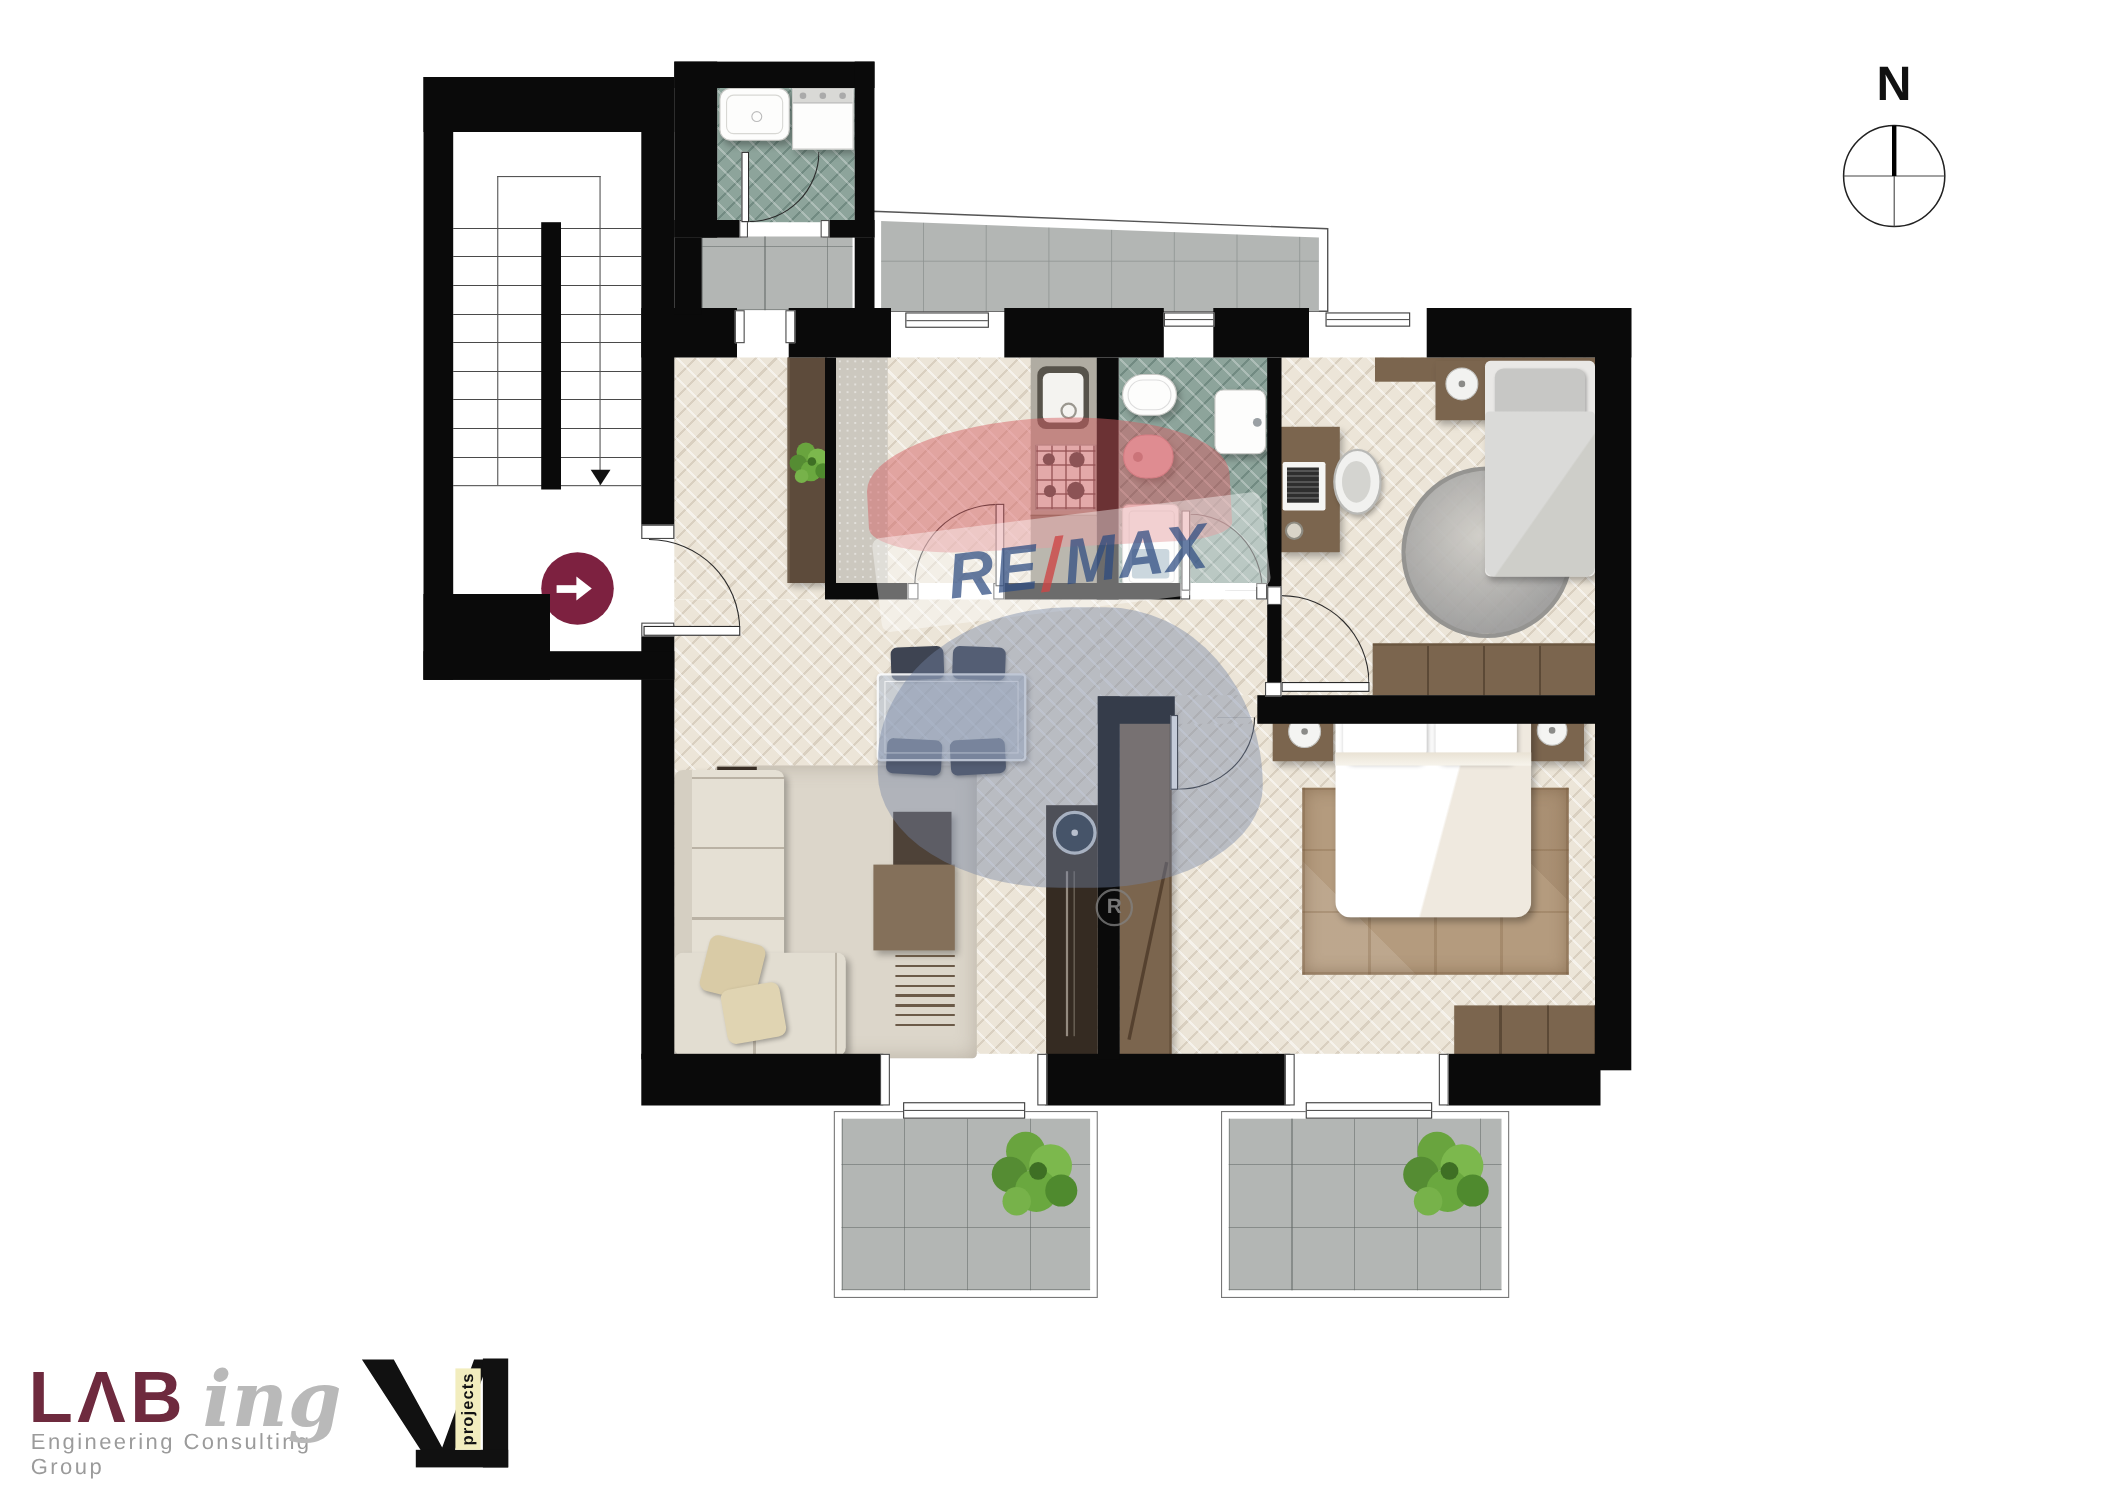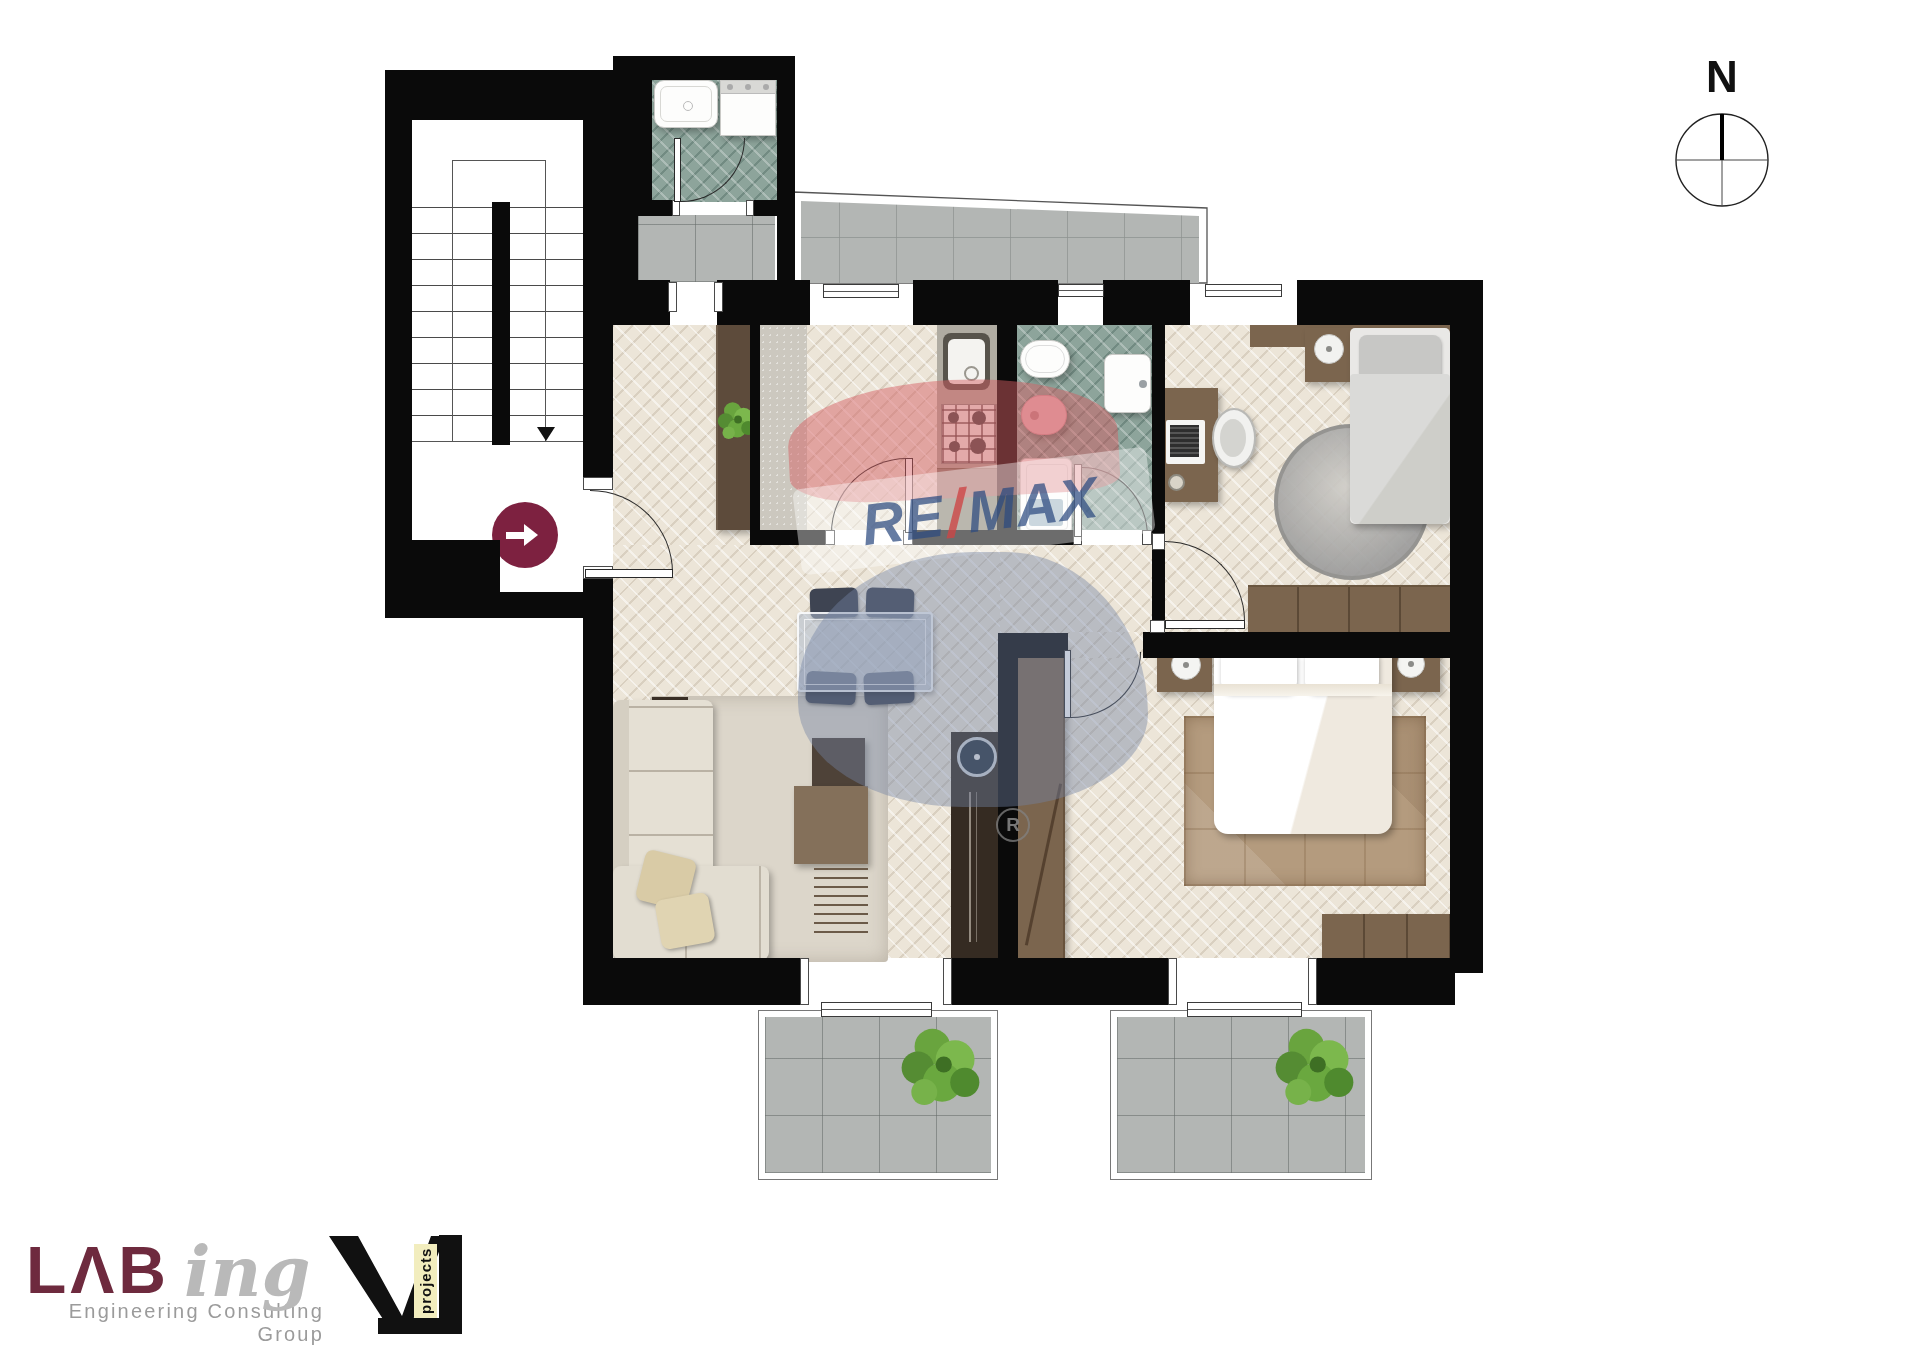--- a/index.html
+++ b/index.html
@@ -333,21 +333,21 @@
 
   <div class="nlabel" style="left:1706px;top:52px;">N</div>
   <svg class="abs" style="left:1674px;top:112px;z-index:10;" width="96" height="96">
     <circle cx="48" cy="48" r="46" fill="none" stroke="#222" stroke-width="1.4"></circle>
     <line x1="2" y1="48" x2="94" y2="48" stroke="#444" stroke-width="1"></line>
     <line x1="48" y1="2" x2="48" y2="94" stroke="#444" stroke-width="1"></line>
     <line x1="48" y1="2" x2="48" y2="48" stroke="#000" stroke-width="4"></line>
   </svg>
 
 
-  <div class="abs" style="left:24px;top:1232px;width:300px;height:104px;z-index:10;text-align:right;">
+  <div class="abs" style="left:24px;top:1232px;width:300px;height:104px;z-index:10;">
     <span style="position:absolute;left:2px;top:0px;font-size:66px;font-weight:bold;letter-spacing:4px;color:#6e2a3e;">LΛB</span>
     <span style="position:absolute;left:4px;top:68px;font-size:20px;font-weight:300;letter-spacing:2.2px;color:#9b9b9b;">Engineering Consulting Group</span>
     <span style="position:absolute;left:160px;top:-2px;font-family:'DejaVu Serif',serif;font-style:italic;font-weight:bold;font-size:70px;color:#b9b9b9;">ing</span>
   </div>
 
   <div class="abs" style="left:322px;top:1230px;width:145px;height:112px;z-index:10;">
     <svg width="145" height="112">
       <polygon points="7,6 36,6 80,86 109,6 123,6 86,103 70,103" fill="#111"></polygon>
       <rect x="117" y="5" width="23" height="99" fill="#111"></rect>
       <rect x="56" y="88" width="84" height="16" fill="#111"></rect>

